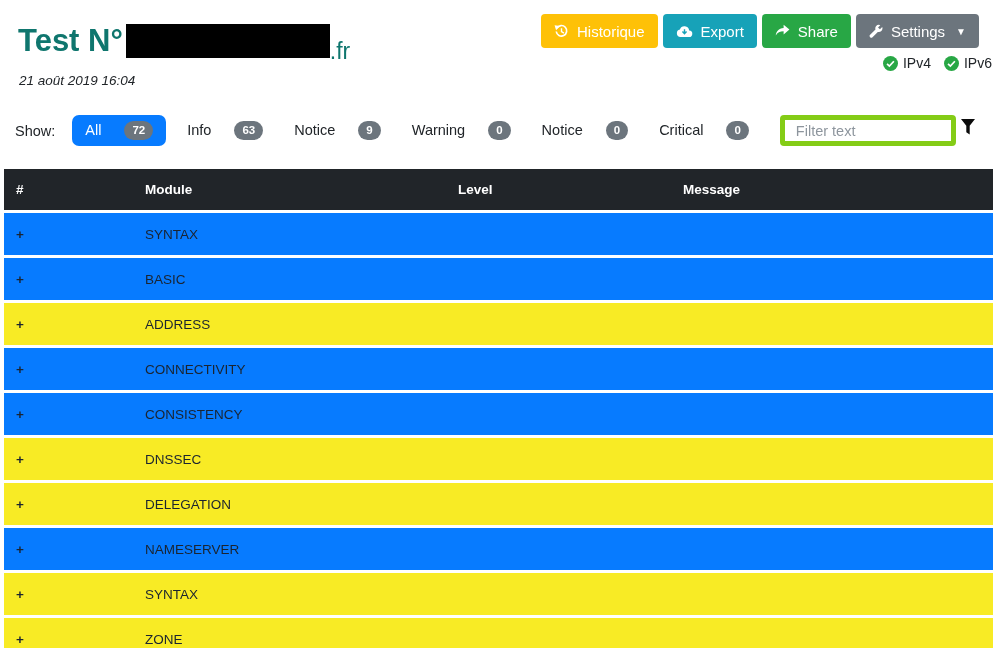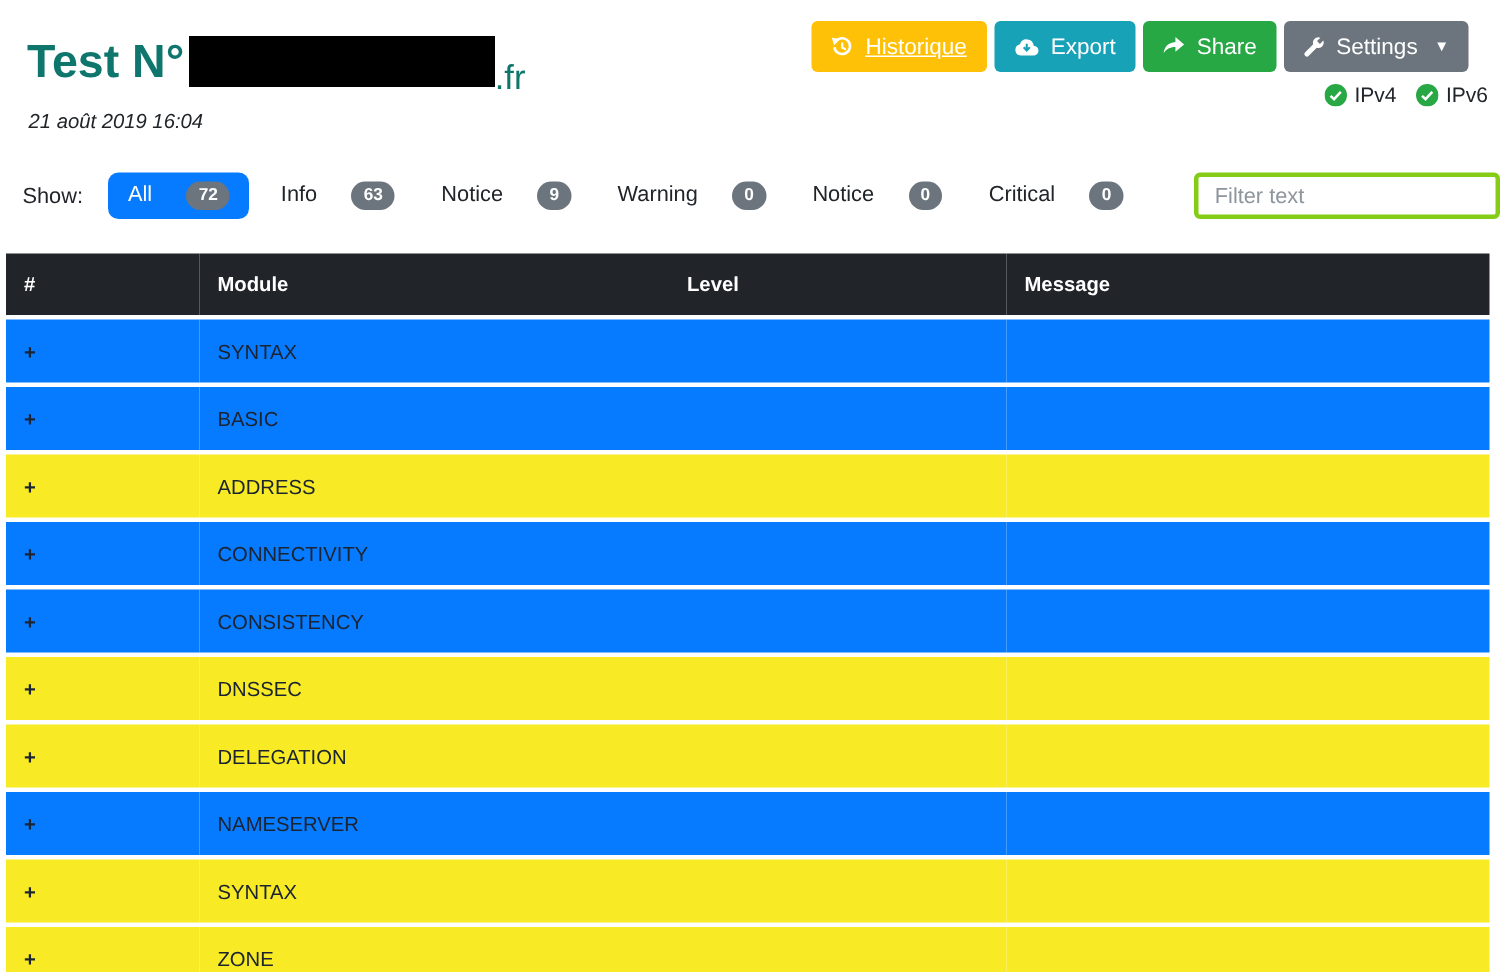--- a/index.html
+++ b/index.html
@@ -24,21 +24,21 @@
   .title-suffix { font-size: 23px; font-weight: 400; margin-top: 20px; }
   .date { font-style: italic; font-size: 13.5px; margin: 3px 0 0 1px; color: #212529; }
 
   .action-buttons { position: absolute; top: 14px; right: 21px; display: flex; gap: 5px; }
   .btn {
     display: inline-flex; align-items: center; gap: 8px;
     height: 34px; padding: 0 13px; border: none; border-radius: 4px;
     color: #fff; font-size: 15px; font-family: inherit; cursor: pointer; white-space: nowrap;
   }
   .btn svg { flex: 0 0 auto; }
-  .btn-historique { background: var(--historique); text-decoration: underline; }
+  .btn-historique { background: var(--historique); }
   .btn-export     { background: var(--export); }
   .btn-share      { background: var(--share); }
   .btn-settings   { background: var(--settings); }
   .caret { font-size: 10px; margin-left: 3px; }
 
   .ip-badges {
     position: absolute; top: 55px; right: 8px;
     display: flex; gap: 13px; align-items: center; font-size: 14px;
   }
   .ip-badge { display: flex; align-items: center; gap: 5px; }
@@ -54,22 +54,22 @@
   .pill.active {
     background: var(--accent-all); color: #fff;
     border-radius: 7px; padding: 6px 13px; margin-right: 21px;
   }
   .count-badge {
     background: var(--badge); color: #fff;
     border-radius: 10px; padding: 3px 8px 2px;
     font-size: 11.5px; font-weight: 700; line-height: 1.2;
   }
   .filter-input {
-    width: 204px; height: 31px; margin-left: 16px;
-    border: 3px solid #84cc16; border-radius: 4px;
+    width: 176px; height: 31px; margin-left: 0;
+    border: 5px solid #84cc16; border-radius: 4px;
     padding: 0 11px; font-size: 14.5px; font-family: inherit; color: #495057;
   }
   .filter-input::placeholder { color: #8d959d; }
   .funnel-btn {
     background: none; border: none; padding: 0; cursor: pointer;
     margin-left: 4px; align-self: flex-start; margin-top: 3px;
   }
 
   
   .results {

